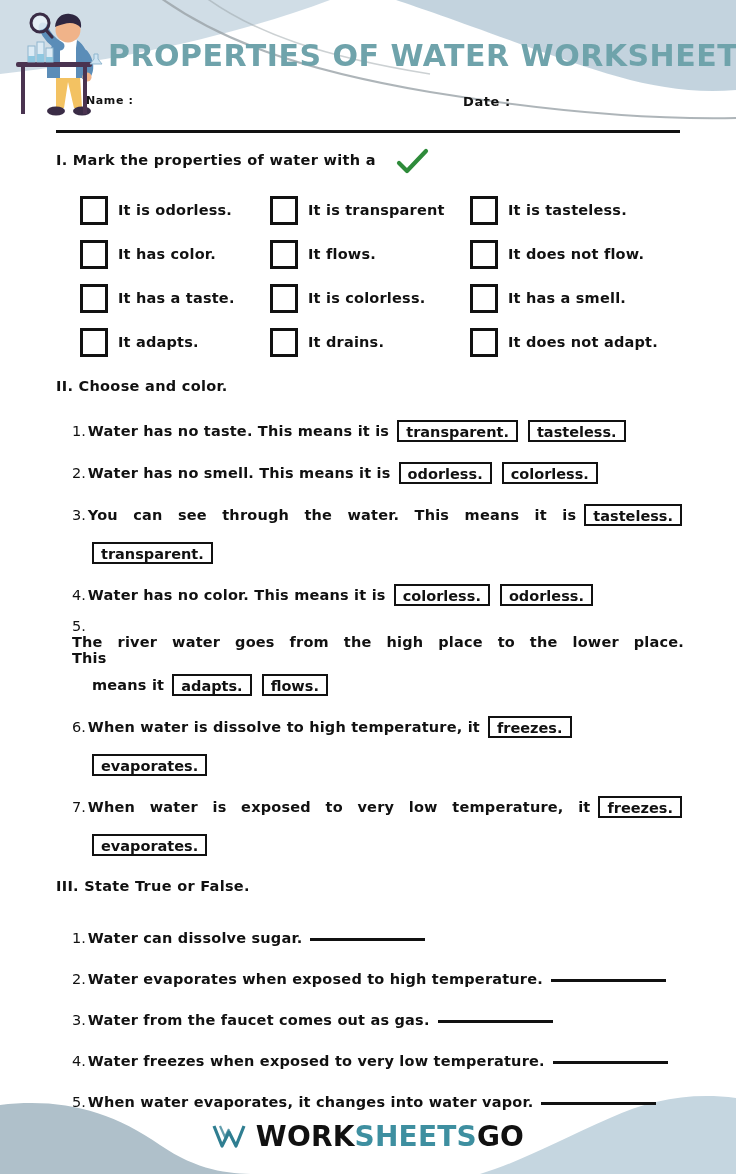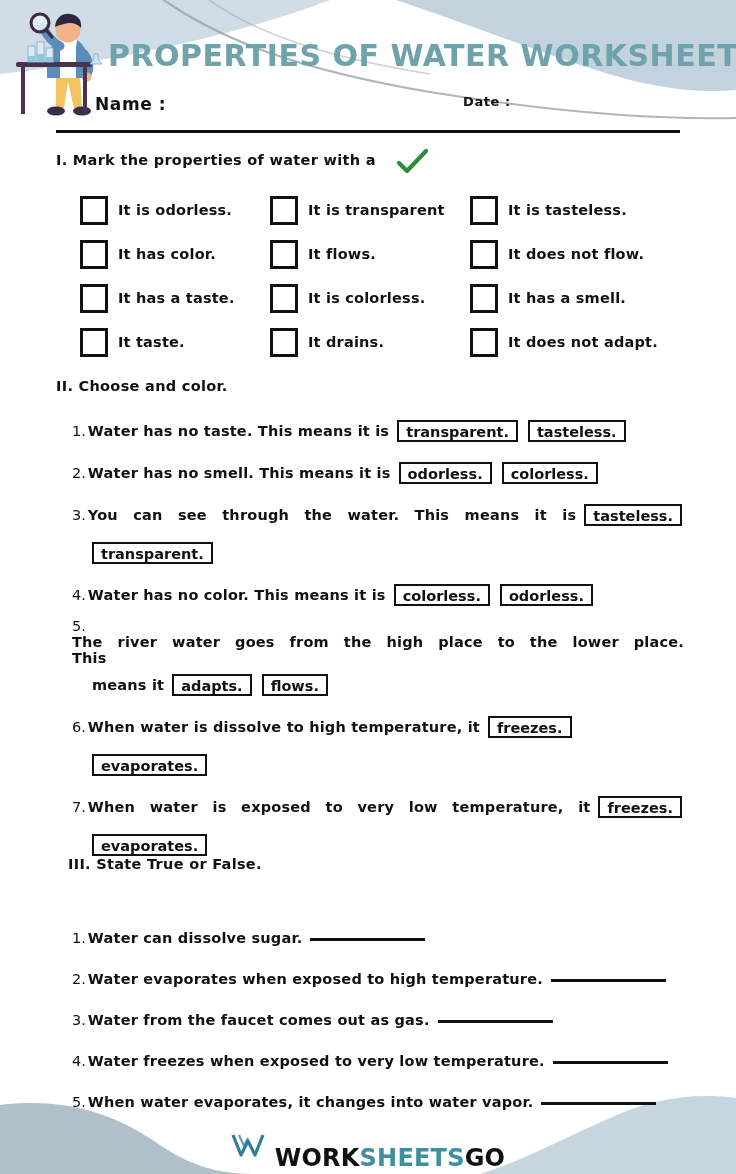--- a/index.html
+++ b/index.html
@@ -53,23 +53,23 @@
     top: 38px;
     font-family: "DejaVu Sans", "Liberation Sans", sans-serif;
     font-weight: bold;
     font-size: 30px;
     letter-spacing: 0.5px;
     color: #6FA3AB;
     white-space: nowrap;
   }
   .name-label {
     position: absolute;
-    left: 95px;
+    left: 86px;
     top: 94px;
-    font-size: 17px;
+    font-size: 11px;
     font-weight: bold;
     color: #111111;
     letter-spacing: 0.6px;
   }
   .date-label {
     position: absolute;
     left: 463px;
     top: 94px;
     font-size: 13px;
     font-weight: bold;
@@ -200,21 +200,21 @@
   }
   .q-cont {
     display: flex;
     align-items: center;
     min-height: 38px;
     padding-left: 20px;
   }
   .q-cont .q-text { margin-right: 8px; }
 
   
-  #sec3-heading { left: 56px; top: 856px; margin-left: 12px; }
+  #sec3-heading { left: 56px; top: 878px; }
   .q-list-3 {
     position: absolute;
     left: 72px;
     top: 914px;
     width: 640px;
   }
   .tf-item {
     display: flex;
     align-items: baseline;
     height: 41px;
@@ -250,25 +250,24 @@
     top: 1120px;
     width: 736px;
     display: flex;
     align-items: center;
     justify-content: center;
     gap: 10px;
     z-index: 3;
   }
   .logo-mark { width: 34px; height: 26px; flex: 0 0 auto; }
   .logo-text {
-    font-size: 24px;
+    font-size: 28px;
     font-weight: bold;
     letter-spacing: 0.2px;
     white-space: nowrap;
-    margin-top: 24px;
   }
   .lg-a { color: #111111; }
   .lg-b { color: #3E8FA0; }
   .lg-c { color: #111111; }
 </style>
 </head>
 <body>
 
 <div class="page">
 
@@ -379,21 +378,21 @@
             <span class="check-label">It is colorless.</span>
           </div>
           <div class="check-cell c2">
             <div class="checkbox"></div>
             <span class="check-label">It has a smell.</span>
           </div>
         </div>
         <div class="check-row">
           <div class="check-cell c0">
             <div class="checkbox"></div>
-            <span class="check-label">It taste.</span>
+            <span class="check-label">It adapts.</span>
           </div>
           <div class="check-cell c1">
             <div class="checkbox"></div>
             <span class="check-label">It drains.</span>
           </div>
           <div class="check-cell c2">
             <div class="checkbox"></div>
             <span class="check-label">It does not adapt.</span>
           </div>
         </div>

